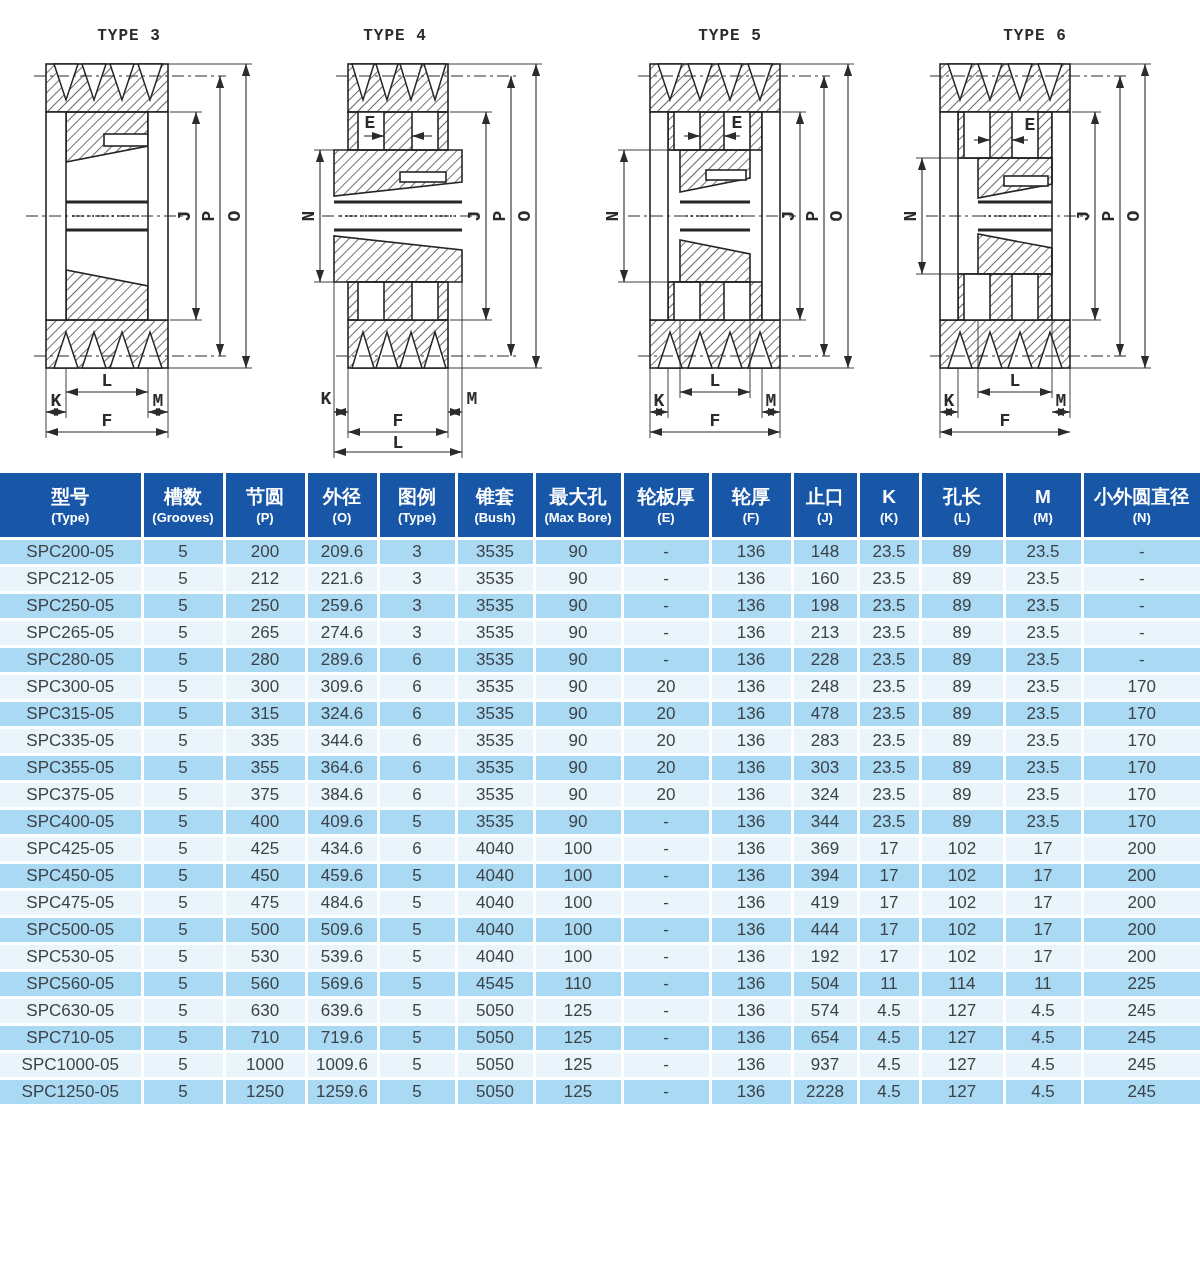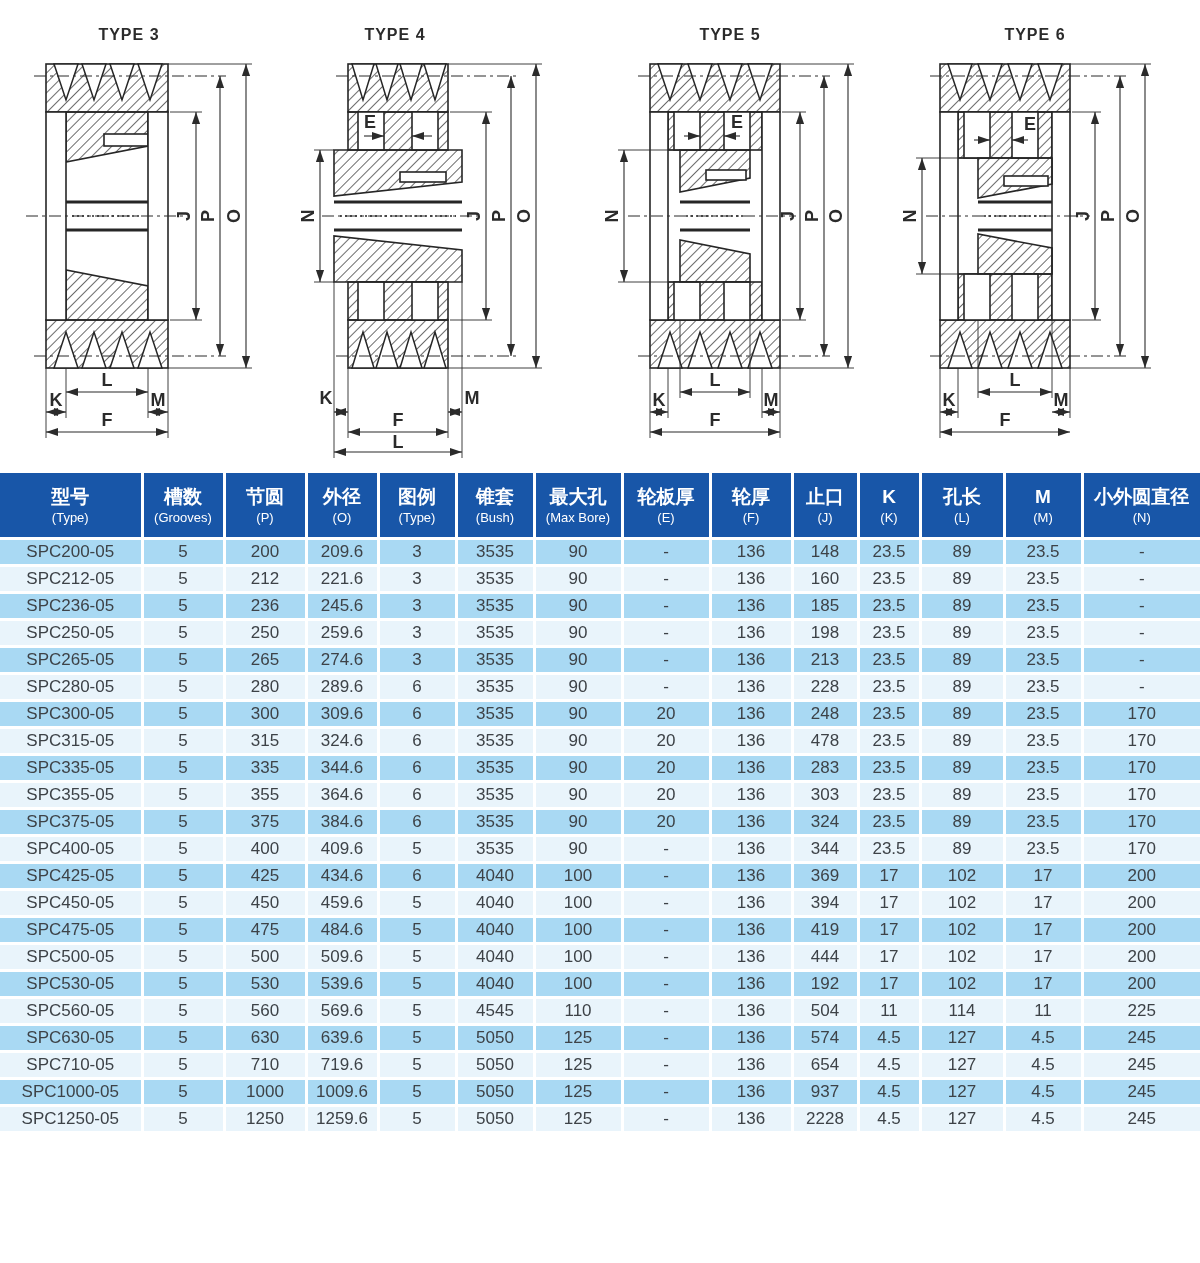--- a/index.html
+++ b/index.html
@@ -5,42 +5,42 @@
   :root{
     --header-bg:#1856a8;
     --row-odd:#a9d9f3;
     --row-even:#e9f4fb;
     --cell-text:#3d4247;
     --line:#262626;
   }
   html,body{margin:0;padding:0;background:#fff;}
   body{width:1200px;font-family:"Liberation Sans","DejaVu Sans",sans-serif;}
   .diagram-strip{display:flex;width:1200px;height:473px;background:#fff;}
-  .diagram{width:300px;height:473px;position:relative;}
+  .diagram{width:300px;height:473px;position:relative;font-family:Liberation Mono, monospace;}
   .diagram svg{display:block;}
   svg text{fill:#2b2b2b;}
   .dia-title{font-size:16px;font-weight:bold;letter-spacing:1px;}
   .dim-label{font-size:18px;font-weight:bold;}
   .hatched{fill:url(#hatch);stroke:var(--line);stroke-width:1.6;}
   .whitepart{fill:#ffffff;stroke:var(--line);stroke-width:1.6;}
   .tooth{fill:#ffffff;stroke:var(--line);stroke-width:1.5;}
   .dimline{stroke:#2b2b2b;stroke-width:1.1;fill:none;}
   .extline{stroke:#2b2b2b;stroke-width:0.9;fill:none;}
   .pitchline{stroke:#2b2b2b;stroke-width:1;stroke-dasharray:12 4 3 4;fill:none;}
   .borewall{stroke:var(--line);stroke-width:3;fill:none;}
   .boredots{stroke:#2b2b2b;stroke-width:1.4;stroke-dasharray:2 3;fill:none;}
 
   table.spec{width:1200px;border-collapse:collapse;table-layout:fixed;margin-top:0;}
   table.spec th,table.spec td{border:3px solid #ffffff;padding:0;text-align:center;vertical-align:middle;}
   table.spec th{background:var(--header-bg);color:#fff;height:64px;border-top:none;}
   table.spec th:first-child,table.spec td:first-child{border-left:none;}
   table.spec th:last-child,table.spec td:last-child{border-right:none;}
   table.spec tbody tr:last-child td{border-bottom:none;}
   .h-zh{font-size:19px;font-weight:bold;line-height:1.25;}
-  .h-en{font-size:13px;font-weight:normal;line-height:1.2;margin-top:1px;}
+  .h-en{font-size:13px;font-weight:bold;line-height:1.2;margin-top:1px;}
   table.spec td{height:24px;font-size:17px;color:var(--cell-text);}
   table.spec tbody tr:nth-child(odd) td{background:var(--row-odd);}
   table.spec tbody tr:nth-child(even) td{background:var(--row-even);}
 </style>
 </head>
 <body>
 
 <div class="diagram-strip">
 
   <div class="diagram">
@@ -428,36 +428,20 @@
         <td>90</td>
         <td>-</td>
         <td>136</td>
         <td>160</td>
         <td>23.5</td>
         <td>89</td>
         <td>23.5</td>
         <td>-</td>
       </tr>
       <tr>
-        <td>SPC236-05</td>
-        <td>5</td>
-        <td>236</td>
-        <td>245.6</td>
-        <td>3</td>
-        <td>3535</td>
-        <td>90</td>
-        <td>-</td>
-        <td>136</td>
-        <td>185</td>
-        <td>23.5</td>
-        <td>89</td>
-        <td>23.5</td>
-        <td>-</td>
-      </tr>
-      <tr>
         <td>SPC250-05</td>
         <td>5</td>
         <td>250</td>
         <td>259.6</td>
         <td>3</td>
         <td>3535</td>
         <td>90</td>
         <td>-</td>
         <td>136</td>
         <td>198</td>

